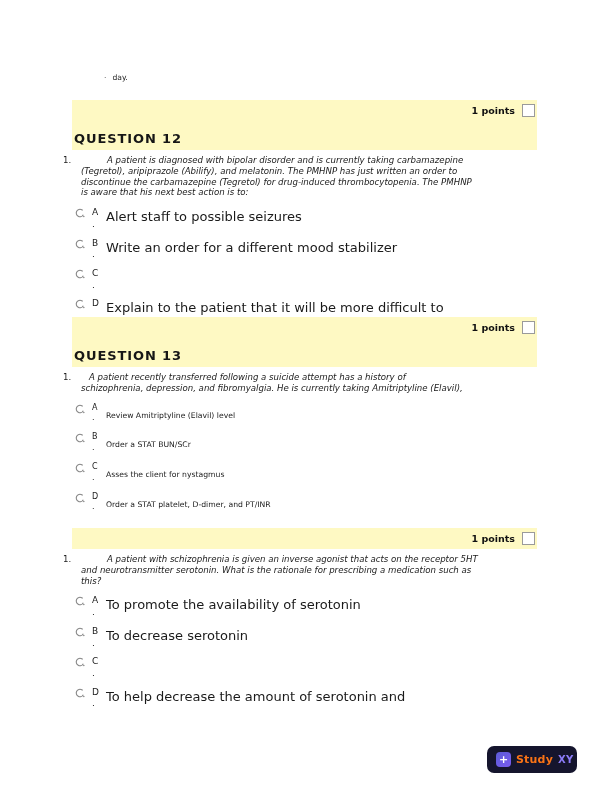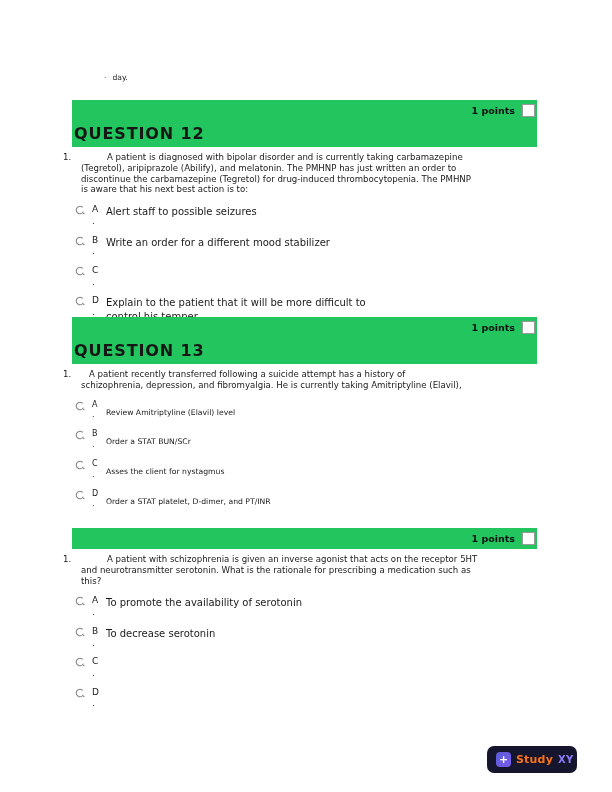--- a/index.html
+++ b/index.html
@@ -14,41 +14,41 @@
   }
 
   
   .leftover {
     position:absolute; left:104px; top:73px;
     font-size:7.6px; display:flex; gap:6px; color:#222;
   }
 
   
   .question { position:absolute; left:63px; width:474px; }
-  .q-header { margin-left:9px; background:#22c55e; padding:3px 2px 3px 2px; }
+  .q-header { margin-left:9px; background:#fef9c3; padding:3px 2px 3px 2px; }
   .points-row { display:flex; justify-content:flex-end; align-items:center; gap:7px; height:15px; }
   .points-label { font-weight:bold; font-size:9.5px; color:#111; }
   .points-box { width:13px; height:13px; background:#ffffff; border:1px solid #9a9a9a; flex:none; }
-  .q-heading { font-size:16px; font-weight:bold; letter-spacing:0.9px; color:#161616; margin-top:6px; padding-bottom:1px; }
+  .q-heading { font-size:13px; font-weight:bold; letter-spacing:0.9px; color:#161616; margin-top:13px; padding-bottom:1px; }
 
   .q-row { display:flex; margin-top:5px; }
   .q-number { font-size:8.6px; width:18px; flex:none; }
-  .q-text { width:456px; }
+  .q-text { width:456px;font-style:italic; }
   .q-text-main { display:block; white-space:pre-line; font-size:8.6px; line-height:1.26; }
   .indent-26 .q-text-main { text-indent:26px; }
   .indent-8  .q-text-main { text-indent:8px; }
   .q-text-small { display:block; white-space:pre-line; font-size:7.7px; line-height:1.38; }
 
   .options { margin-left:12px; margin-top:9px; }
   .option { display:flex; align-items:flex-start; margin-bottom:7px; }
   .radio { width:10px; height:10px; flex:none; margin-top:1px; }
   .opt-label { display:flex; flex-direction:column; margin-left:7px; width:11px; flex:none; line-height:1.3; }
   .opt-letter { font-size:9px; }
   .opt-dot { font-size:9px; }
-  .opt-text { white-space:pre-line; font-size:10px; line-height:1.35; margin-left:3px; padding-top:1px; }
+  .opt-text { white-space:pre-line; font-size:13px; line-height:1.35; margin-left:3px; padding-top:1px; }
 
   .q-small .opt-letter, .q-small .opt-dot { font-size:8px; }
   .q-small .opt-text { font-size:7.7px;margin-top:7px; }
   .q-small .option { margin-bottom:9px; }
 
   
   .brand {
     position:absolute; left:487px; top:746px;
     width:90px; height:27px;
     background:#15152d;
@@ -257,20 +257,21 @@
       </div>
       <div class="option">
         <svg class="radio" viewBox="0 0 12 12">
             <circle cx="6" cy="6" r="4.5" fill="none" stroke="#858585" stroke-width="1.3" stroke-dasharray="22 6.3" transform="rotate(28 6 6)"></circle>
             <circle cx="10.6" cy="10.2" r="0.9" fill="#858585"></circle>
           </svg>
         <span class="opt-label">
             <span class="opt-letter">D</span>
             <span class="opt-dot">.</span>
           </span>
+        <span class="opt-text">To help decrease the amount of serotonin and</span>
       </div>
     </div>
   </section>
 
   <div class="brand">
     <span class="brand-plus">+</span>
     <span class="brand-study">Study</span>
       <span class="brand-xy">XY</span>
   </div>
 

